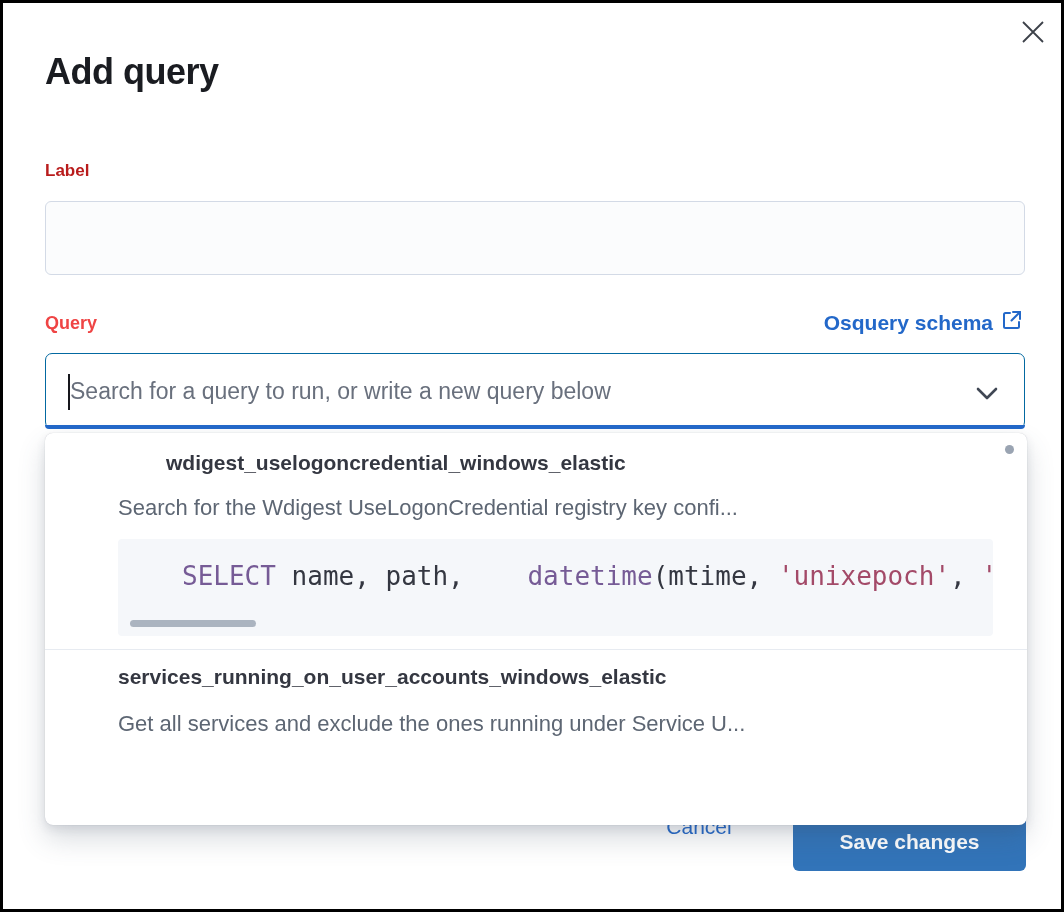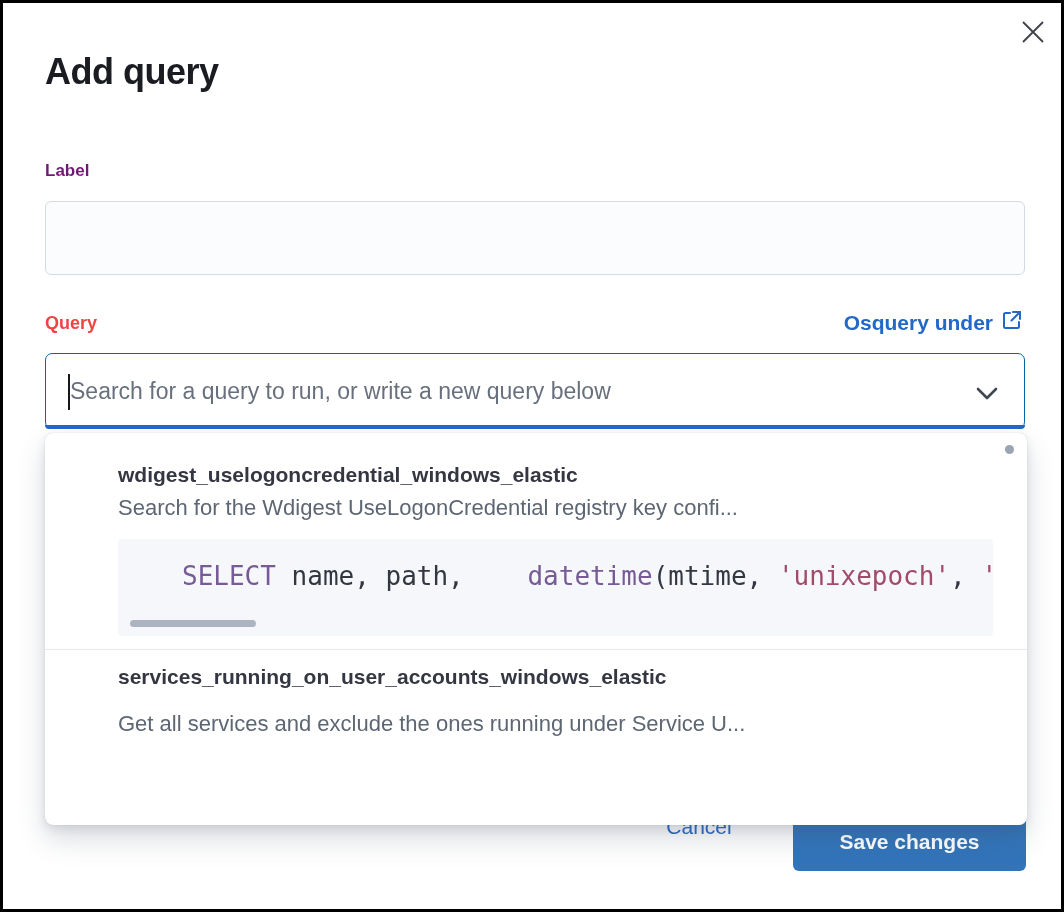--- a/index.html
+++ b/index.html
@@ -10,21 +10,21 @@
     font-family:"Liberation Sans", sans-serif; color:#1a1c21;
   }
 
   
   .close-btn { position:absolute; top:14px; right:12px; width:32px; height:32px;
     display:flex; align-items:center; justify-content:center; cursor:pointer; background:none; border:none; }
   .modal-title { position:absolute; left:42px; top:48px; font-size:36px; font-weight:700;
     letter-spacing:-0.5px; color:#1a1c21; }
 
   
-  .field-label { position:absolute; left:42px; top:158px; font-size:17px; font-weight:700; color:#701a75; }
+  .field-label { position:absolute; left:42px; top:158px; font-size:17px; font-weight:700; color:#b91c1c; }
   .label-input { position:absolute; left:42px; top:198px; width:980px; height:74px;
     background:#fbfcfd; border:1px solid #d3dae6; border-radius:6px; font-size:21px;
     padding:0 16px; color:#343741; outline:none; font-family:"Liberation Sans",sans-serif; }
 
   
   .query-label { position:absolute; left:42px; top:310px; font-size:18px; font-weight:700; color:#ef4444; }
   .schema-link { position:absolute; right:38px; top:306px; display:flex; align-items:center; gap:8px;
     font-size:21px; font-weight:700; color:#2368c9; text-decoration:none; cursor:pointer; }
 
   
@@ -80,21 +80,21 @@
     </span>
   </button>
 
   <h1 class="modal-title">Add query</h1>
 
   <div class="field-label">Label</div>
   <input class="label-input" type="text" value="" style="">
 
   <div class="query-label">Query</div>
   <a class="schema-link">
-    <span>Osquery under</span>
+    <span>Osquery schema</span>
     <span>
       <svg width="22" height="22" viewBox="0 0 22 22">
         <path d="M9 4 H4.5 Q3 4 3 5.5 V17.5 Q3 19 4.5 19 H16.5 Q18 19 18 17.5 V13" stroke="#2368c9" stroke-width="2" fill="none" stroke-linecap="round"></path>
         <path d="M12 3 H19 V10" stroke="#2368c9" stroke-width="2" fill="none" stroke-linecap="round" stroke-linejoin="round"></path>
         <path d="M19 3 L10.5 11.5" stroke="#2368c9" stroke-width="2" fill="none" stroke-linecap="round"></path>
       </svg>
     </span>
   </a>
 
   <div class="combobox">
@@ -108,21 +108,21 @@
     <div class="focus-line"></div>
   </div>
 
   <button class="cancel-btn">Cancel</button>
   <button class="save-btn">Save changes</button>
 
   <div class="dropdown-panel">
     <div class="v-scroll-dot"></div>
 
     <div class="option" style="top:0; height:216px;">
-      <div class="opt-title" style="top:30px;">wdigest_uselogoncredential_windows_elastic</div>
+      <div class="opt-title" style="top:18px;margin-left:48px;">wdigest_uselogoncredential_windows_elastic</div>
       <div class="opt-desc" style="top:62px;">Search for the Wdigest UseLogonCredential registry key confi...</div>
       <div class="codeblock" style="top:106px; height:97px;">
         <div class="codeline"><span class="tok-keyword">SELECT</span><span class="tok-plain"> name, path, </span><span class="tok-keyword">datetime</span><span class="tok-plain">(mtime, </span><span class="tok-string">'unixepoch'</span><span class="tok-plain">, </span><span class="tok-string">'U</span></div>
         <div class="h-scroll-thumb"></div>
       </div>
     </div>
 
     <div class="divider"></div>
 
     <div class="option" style="top:217px; height:175px;">

